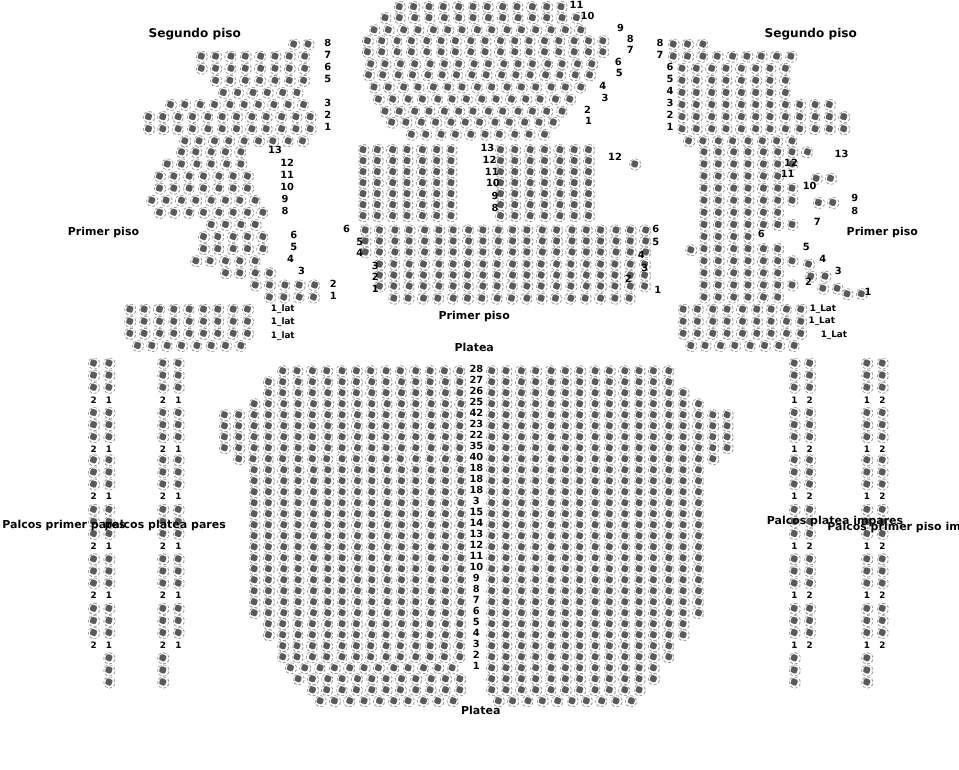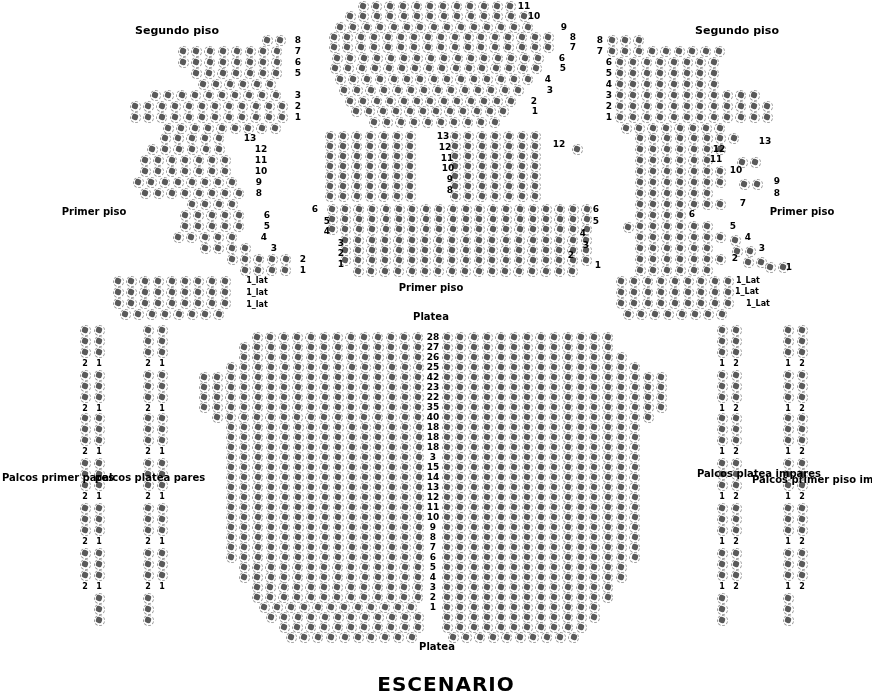--- a/index.html
+++ b/index.html
@@ -30,21 +30,20 @@
   .slabel.left{transform:translateY(-50%);}
   .stage-label{
     position:absolute;transform:translate(-50%,-50%);
     font-weight:700;font-size:20px;letter-spacing:1px;color:var(--tx);white-space:nowrap;
   }
 </style>
 </head>
 <body>
 
 <div class="map">
-  <div class="stage-label" style="left:446px;top:684px;">ESCENARIO</div>
 <div class="seat" style="left: 261.5px; top: 34.5px;"></div>
     <div class="seat" style="left: 274.9px; top: 34.5px;"></div>
     <div class="seat" style="left: 177.5px; top: 45.5px;"></div>
     <div class="seat" style="left: 190.9px; top: 45.5px;"></div>
     <div class="seat" style="left: 204.3px; top: 45.5px;"></div>
     <div class="seat" style="left: 217.7px; top: 45.5px;"></div>
     <div class="seat" style="left: 231.1px; top: 45.5px;"></div>
     <div class="seat" style="left: 244.5px; top: 45.5px;"></div>
     <div class="seat" style="left: 257.9px; top: 45.5px;"></div>
     <div class="seat" style="left: 271.3px; top: 45.5px;"></div>

